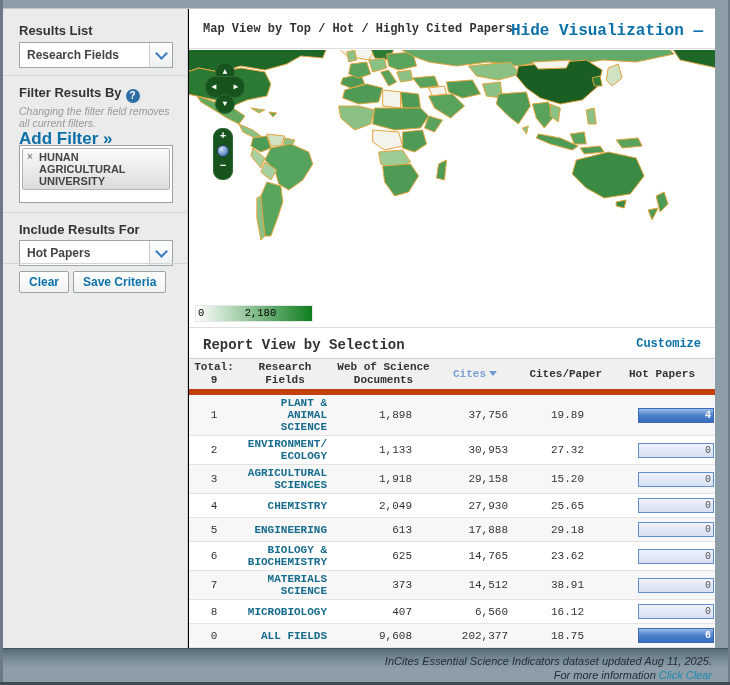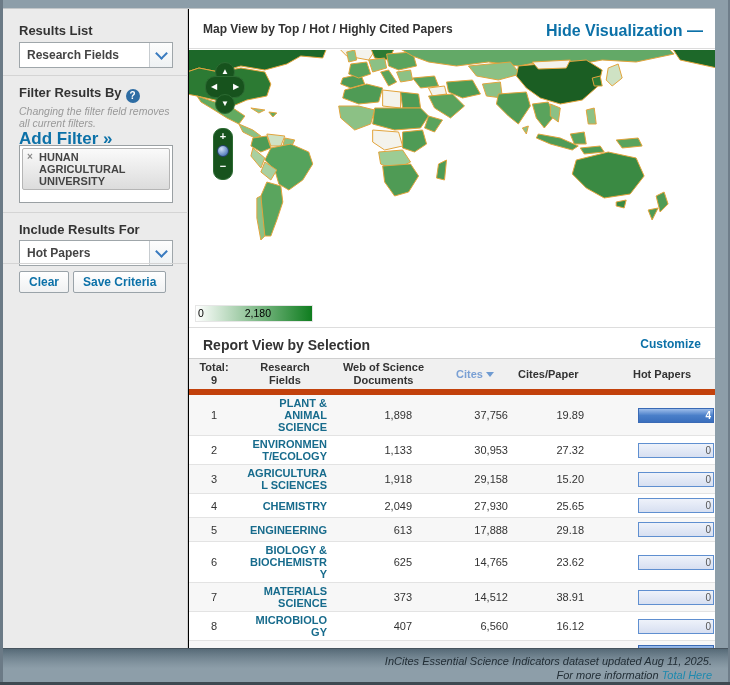--- a/index.html
+++ b/index.html
@@ -40,21 +40,21 @@
   .filter-box{position:absolute;left:16px;width:154px;height:58px;background:#fff;
        border:1px solid #9aa0a3;box-sizing:border-box;padding:2px;}
   .chip{background:linear-gradient(#fafafa,#dcdcdc);border:1px solid #b5b5b5;border-radius:2px;
        padding:2px 4px 2px 16px;position:relative;font-size:11px;font-weight:bold;color:#444;
        line-height:12px;}
   .chip .x{position:absolute;left:4px;top:2px;color:#8a8a8a;font-size:10px;font-weight:bold;cursor:pointer;}
   .btn{position:absolute;height:22px;background:linear-gradient(#ffffff,#f0f1f2);
        border:1px solid #9aa3a9;border-radius:2px;font-size:12px;font-weight:bold;color:#0c71a8;
        font-family:"Liberation Sans",sans-serif;cursor:pointer;padding:0 9px;}
   
-  .main{position:absolute;left:186px;top:0;width:526px;height:647px;background:#fff;}
+  .main{position:absolute;left:186px;top:0;width:526px;height:647px;background:#fff;font-family:Liberation Mono, monospace;}
   .map-header{position:absolute;left:0;top:0;width:526px;height:40px;border-bottom:1px solid #dcdcdc;
        box-sizing:border-box;}
   .map-title{position:absolute;left:14px;top:13px;font-size:12px;font-weight:bold;color:#333;}
   .hide-link{position:absolute;right:12px;top:13px;font-size:16px;font-weight:bold;color:#0c71a8;
        text-decoration:none;cursor:pointer;}
   .map-area{position:absolute;left:0;top:41px;width:526px;height:250px;background:#fff;}
   
   .pan{position:absolute;left:16px;top:12px;width:40px;height:54px;}
   .pan .lobe{position:absolute;background:#17531d;border:1px solid #2d6b33;color:#fff;
        text-align:center;cursor:pointer;}
@@ -249,21 +249,21 @@
     <div class="table">
       <div class="thead">
         <div class="c rank">
           <span>Total:</span><br><span>9</span>
         </div>
         <div class="c field" style="text-align:center;padding-left:4px;">Research Fields</div>
         <div class="c docs" style="text-align:center;padding-right:4px;">Web of Science Documents</div>
         <div class="c cites" style="text-align:center;padding-right:4px;">
           <span class="cites-head">Cites</span><span class="sort-tri"></span>
         </div>
-        <div class="c cpp" style="text-align:left;padding-right:4px;">Cites/Paper</div>
+        <div class="c cpp" style="text-align:right;padding-right:4px;">Cites/Paper</div>
         <div class="c hot">Hot Papers</div>
       </div>
 
       <div class="trow">
         <div class="c rank">1</div>
         <div class="c field">
             <a>PLANT &amp; ANIMAL SCIENCE</a>
           </div>
         <div class="c docs">1,898</div>
         <div class="c cites">37,756</div>
@@ -386,16 +386,16 @@
             </div>
           </div>
       </div>
     </div>
   </div>
 </div>
 
 <div class="footer-band">
   <div>InCites Essential Science Indicators dataset updated Aug 11, 2025.</div>
   <div>
-    <span>For more information </span><a>Total Here</a>
+    <span>For more information </span><a>Click Clear</a>
   </div>
 </div>
 <div class="frame-bottom"></div>
 
 </body></html>

